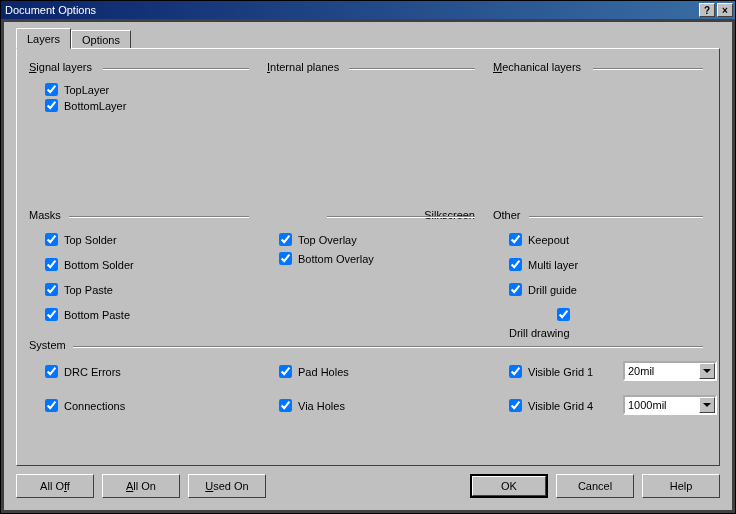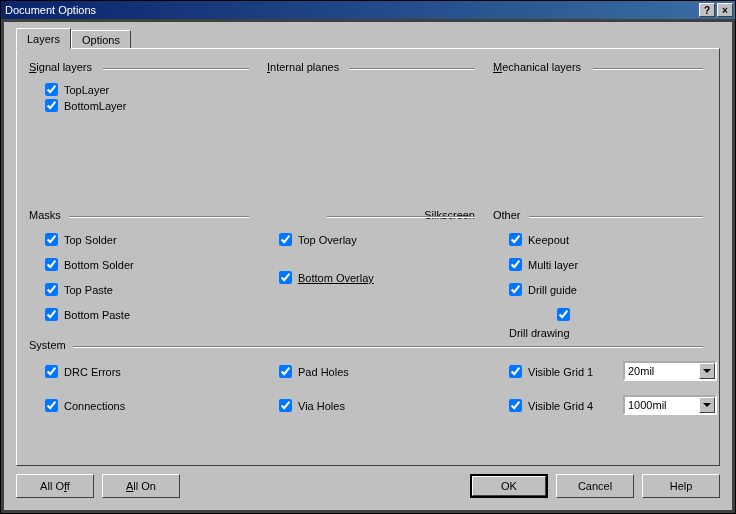--- a/index.html
+++ b/index.html
@@ -227,21 +227,21 @@
       </label>
       <label class="cb" style="left:28px; top:259px;">
         <input type="checkbox" checked="" style="">
           <span>Bottom Paste</span>
       </label>
 
       <label class="cb" style="left:262px; top:184px;">
         <input type="checkbox" checked="" style="">
           <span>Top Overlay</span>
       </label>
-      <label class="cb" style="left:262px; top:222px;text-decoration:underline;">
+      <label class="cb" style="left:262px; top:203px;">
         <input type="checkbox" checked="" style="">
           <span>Bottom Overlay</span>
       </label>
 
       <label class="cb" style="left:492px; top:184px;">
         <input type="checkbox" checked="" style="">
           <span>Keepout</span>
       </label>
       <label class="cb" style="left:492px; top:209px;">
         <input type="checkbox" checked="" style="">
@@ -301,20 +301,23 @@
 
     </div>
 
     <div class="btnbar">
       <div class="btngroup">
         <div class="btn">
             <span>All O<span class="underline">f</span>f</span>
           </div>
         <div class="btn">
             <span><span class="underline">A</span>ll On</span>
+          </div>
+        <div class="btn">
+            <span><span class="underline">U</span>sed On</span>
           </div>
       </div>
       <div class="btngroup">
         <div class="btn default">
             <div class="inner">
               <span>OK</span>
             </div>
           </div>
         <div class="btn">
             <span>Cancel</span>

